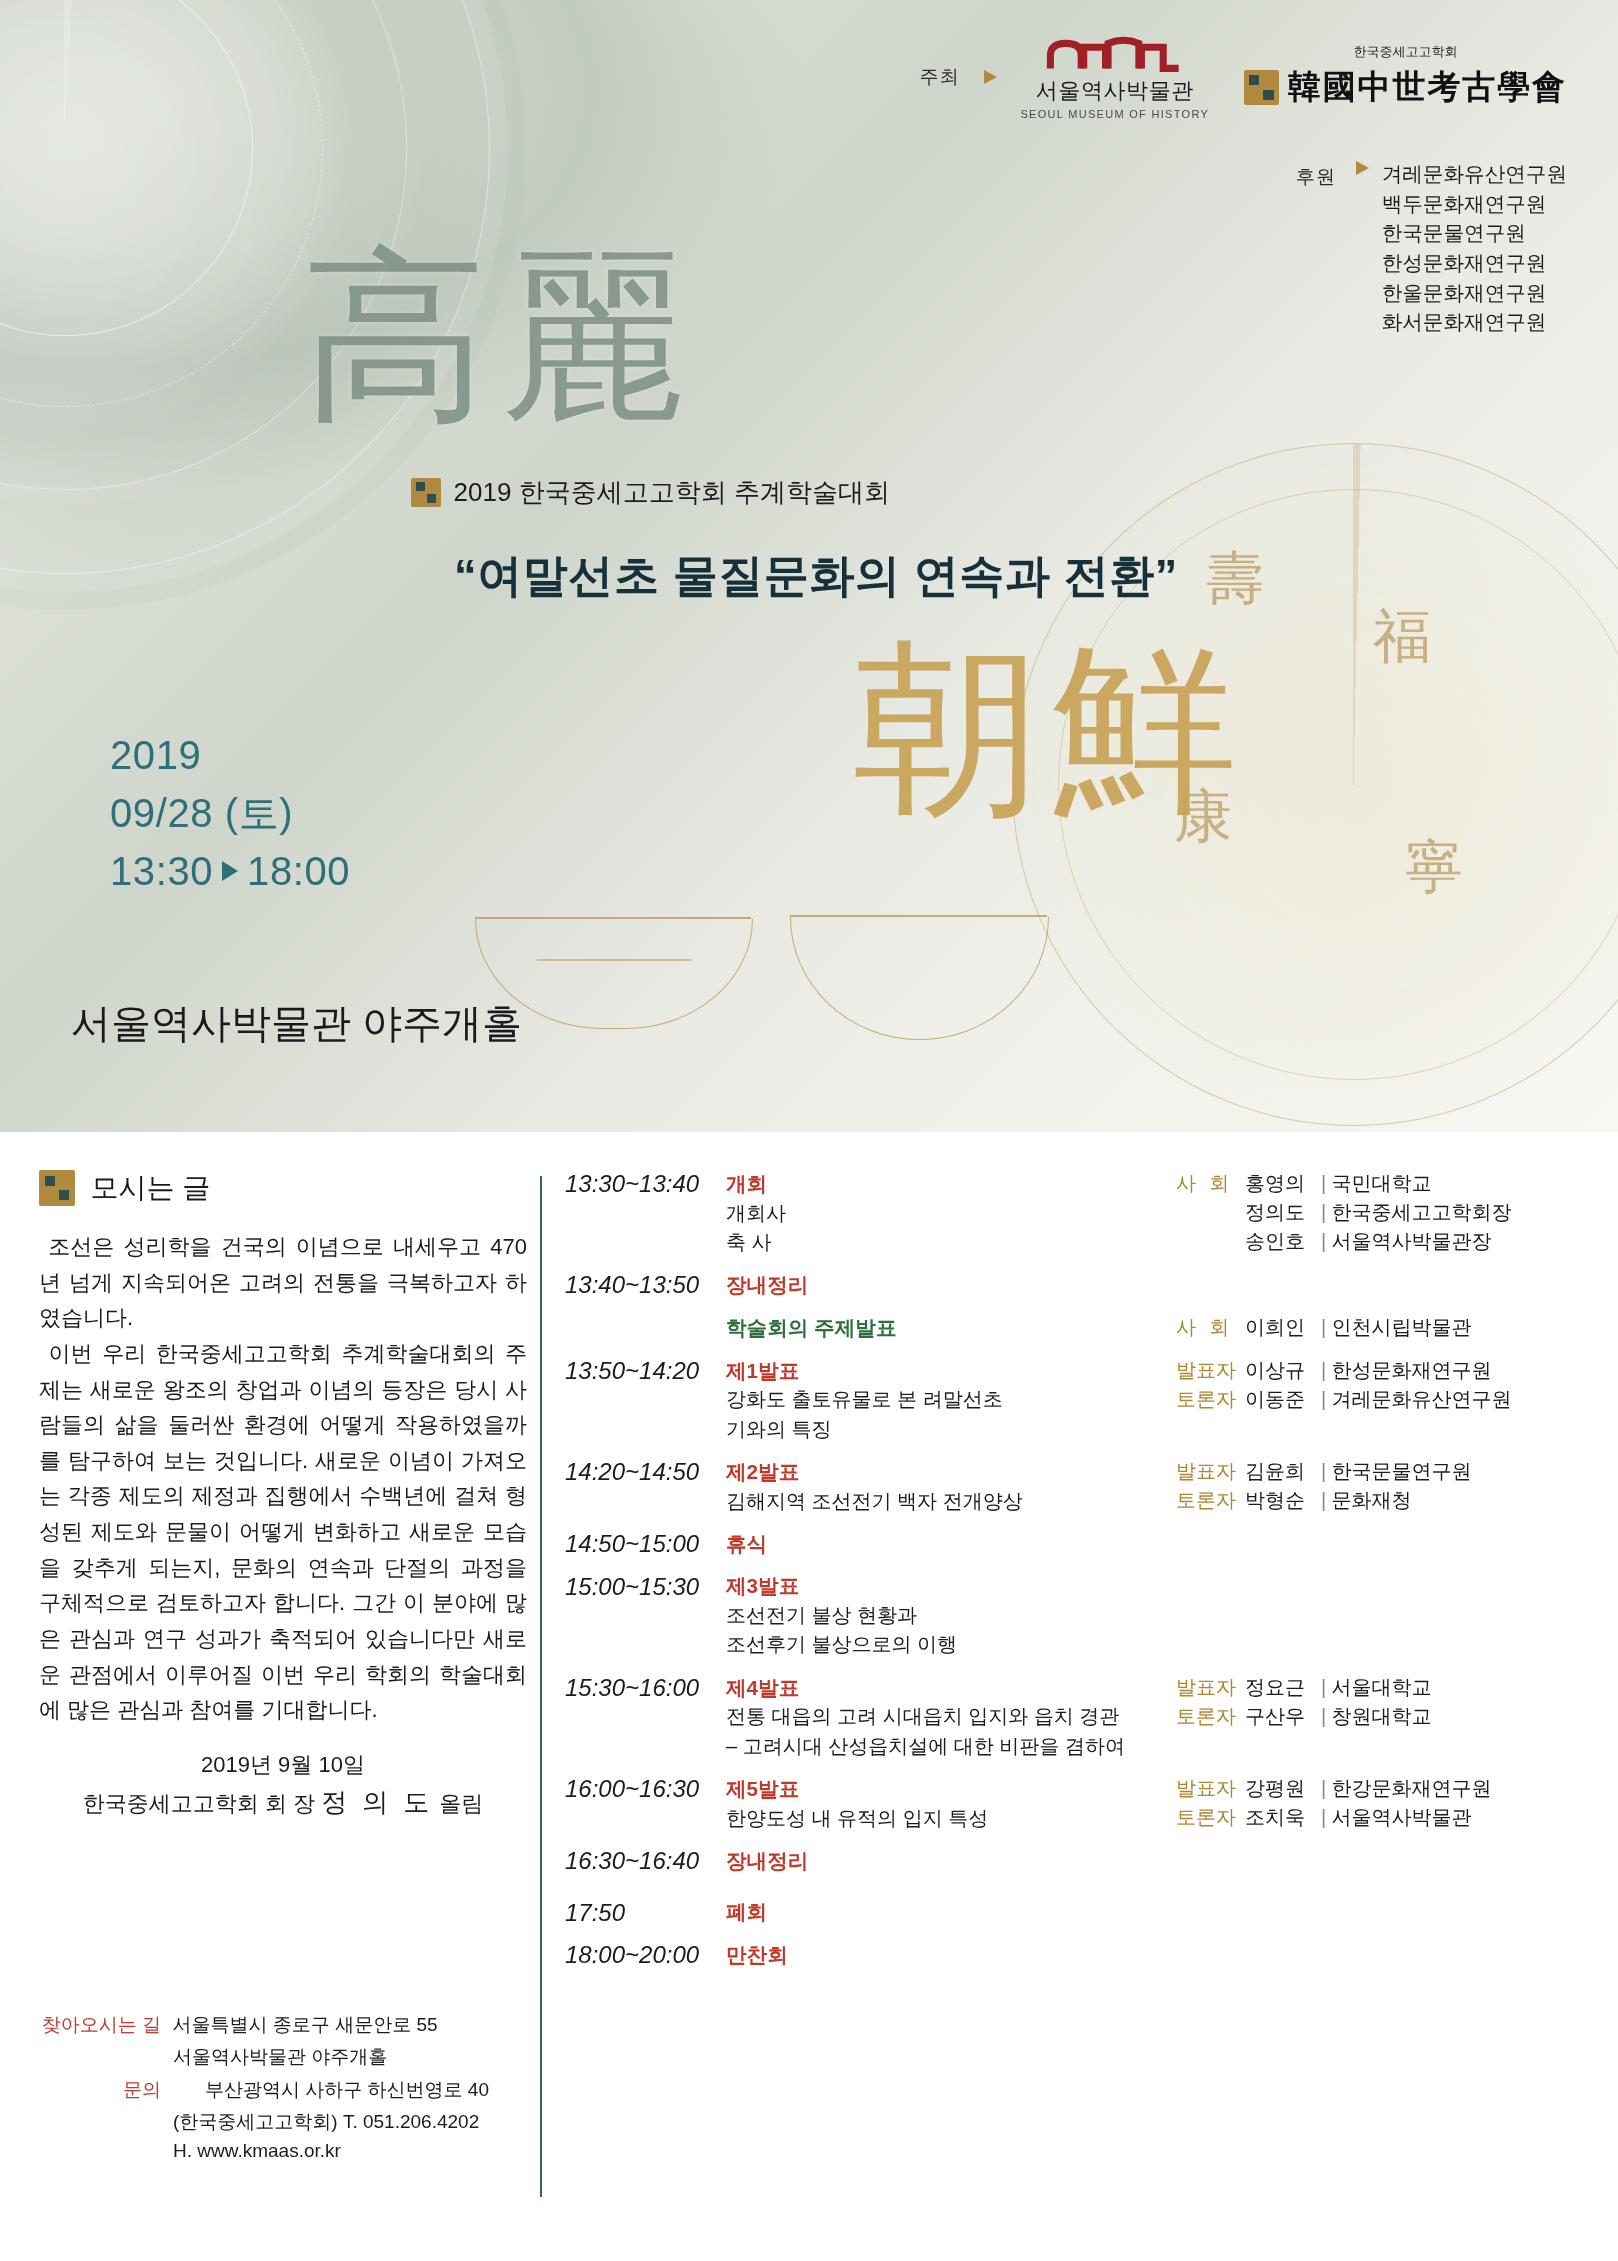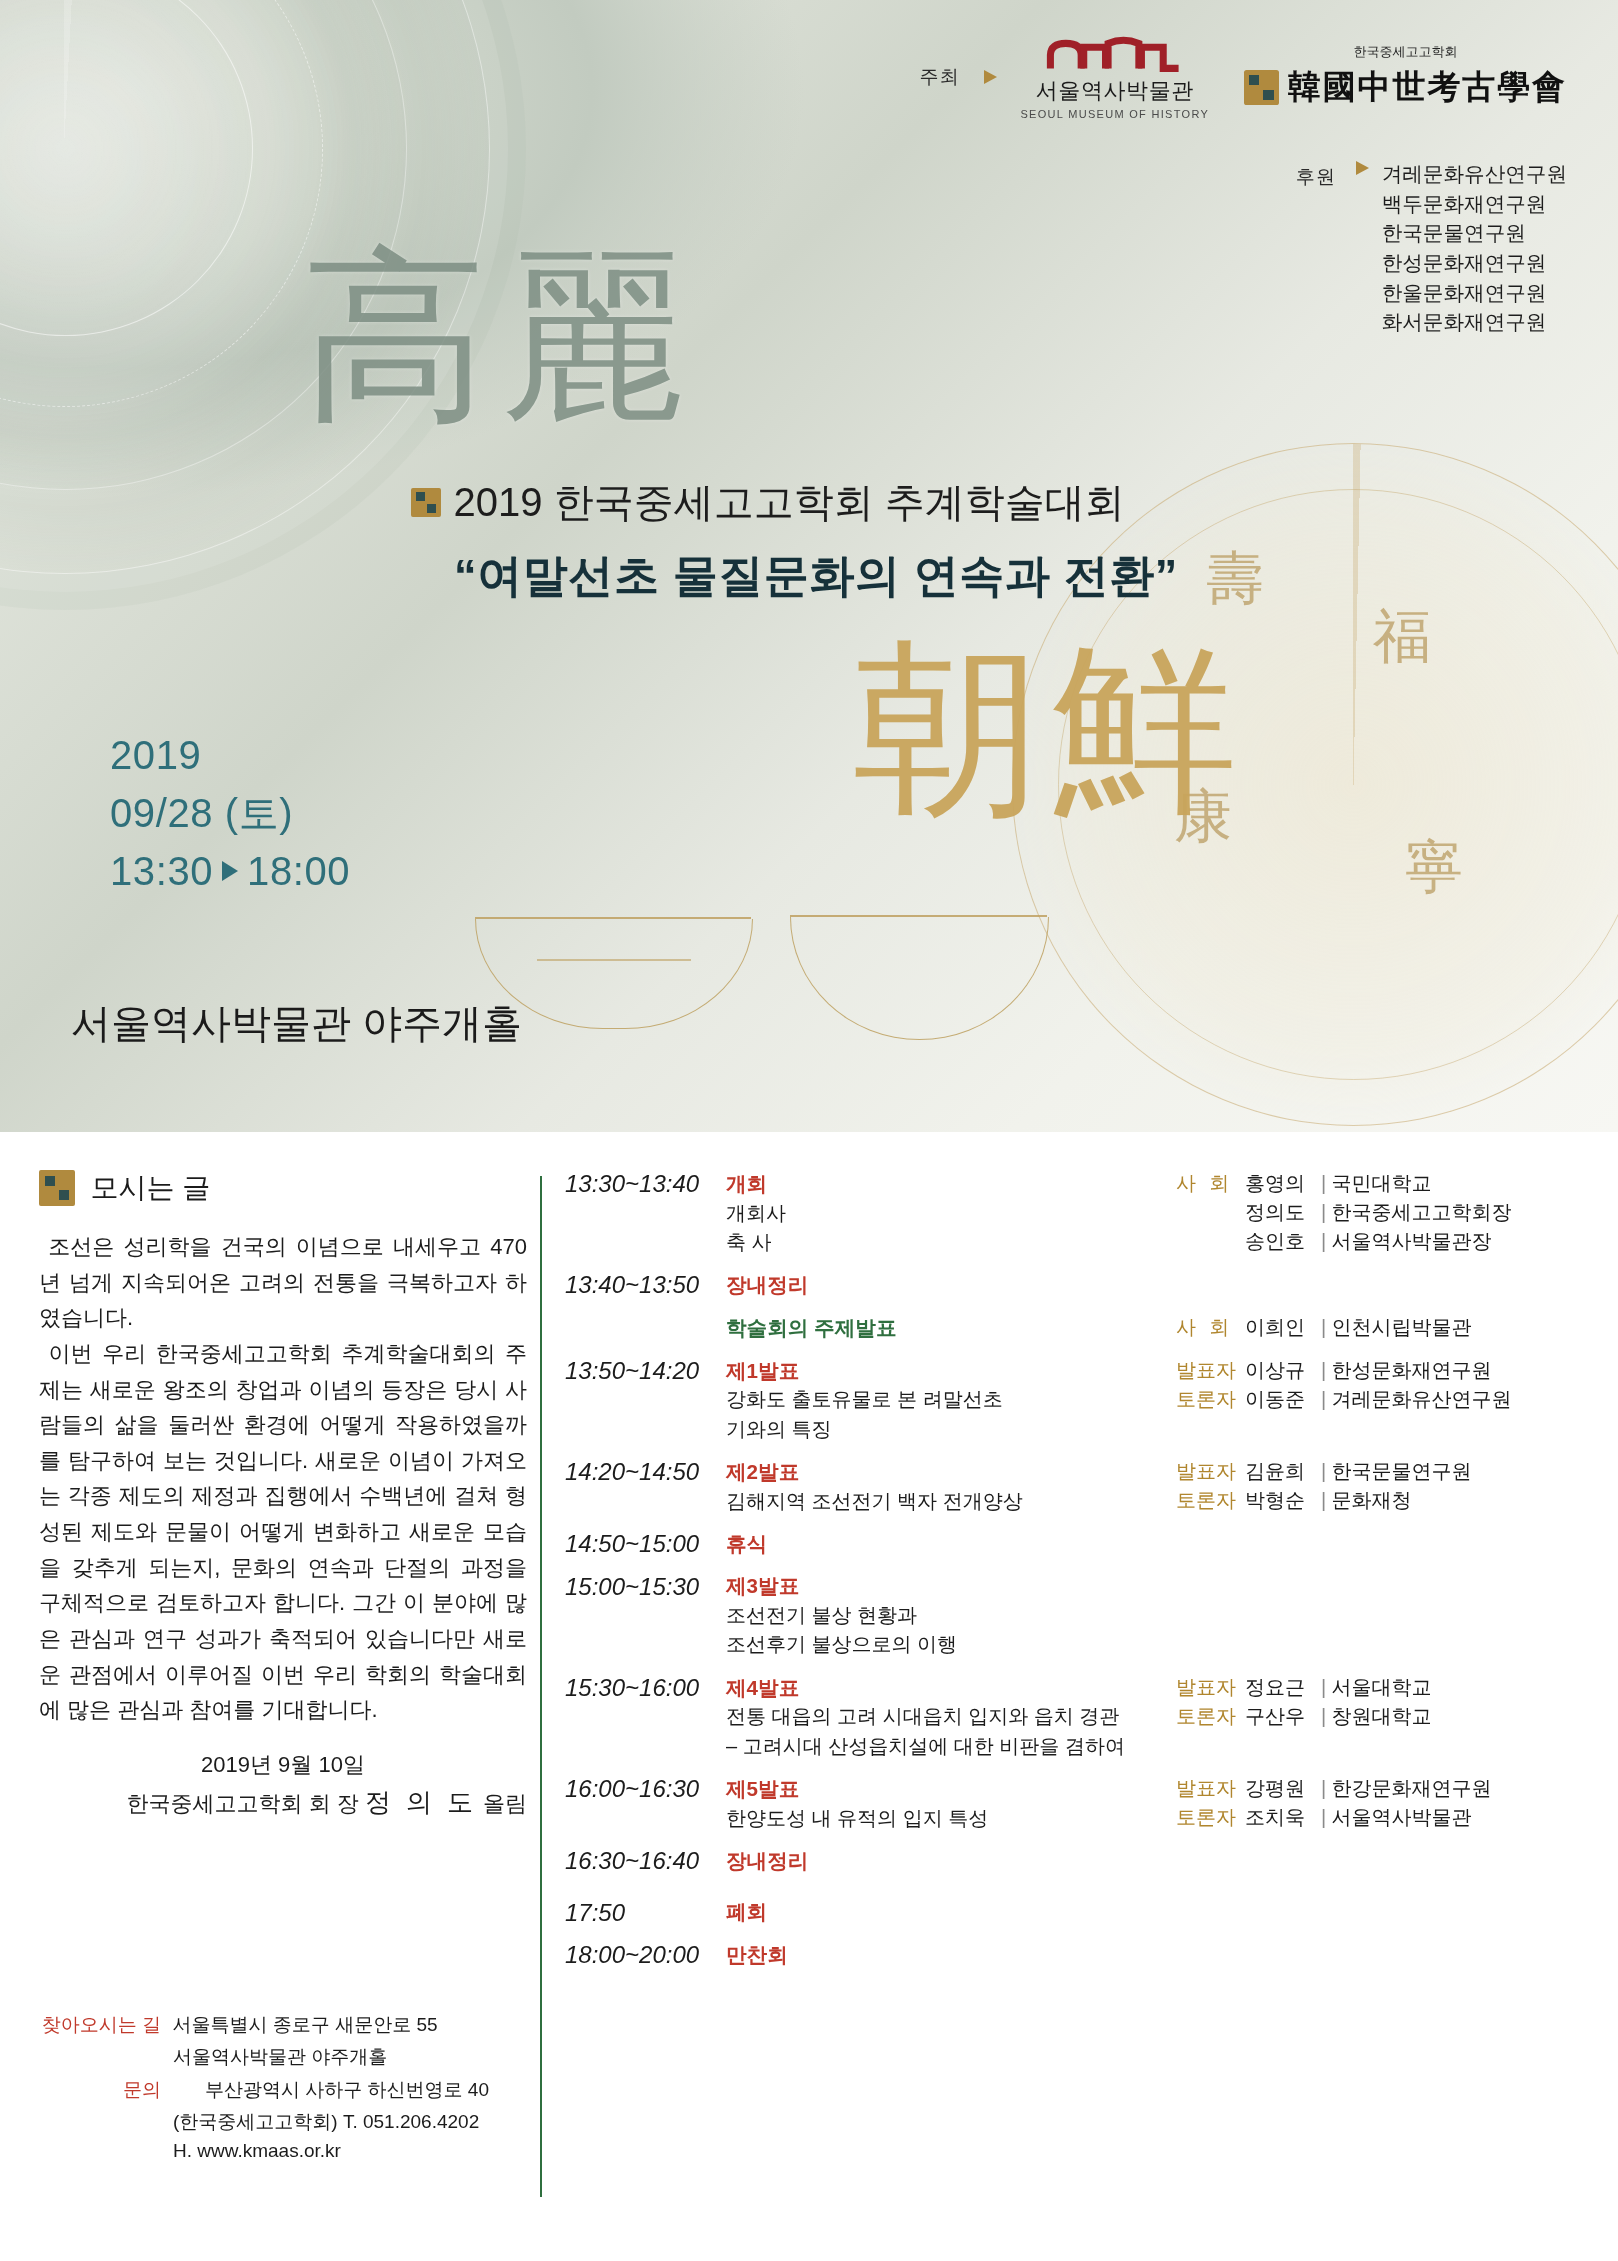--- a/index.html
+++ b/index.html
@@ -101,21 +101,21 @@
 
   .sponsor-block{position:absolute;right:51px;top:161px;display:flex;align-items:flex-start;gap:13px;}
   .sponsor-label{font-size:19px;color:#2a2a2a;padding-top:2.6px;letter-spacing:1.3px;margin-left:25px;}
   .sponsor-list{display:flex;flex-direction:column;gap:3.9px;font-size:20.6px;color:#1d1d1d;line-height:1.25;text-align:left;}
 
   
   .title-line{position:absolute;left:411px;top:475px;display:flex;align-items:center;gap:13px;}
   .title-seal{width:29.6px;height:29.6px;background:#b08a3e;position:relative;border-radius:1.9px;}
   .title-seal:before{content:"";position:absolute;left:4.5px;top:4.5px;width:9px;height:9px;background:#2f4f4f;}
   .title-seal:after{content:"";position:absolute;right:4.5px;bottom:4.5px;width:9px;height:9px;background:#2f4f4f;}
-  .subtitle-sm{font-size:40px;color:#1d1d1d;letter-spacing:0px;text-align:center;}
+  .subtitle-sm{font-size:26px;color:#1d1d1d;letter-spacing:0px;text-align:center;}
   .main-title{
     position:absolute;left:315px;top:546px;width:1002px;text-align:center;
     font-size:45px;color:#16313a;font-weight:bold;letter-spacing:0.6px;
   }
 
   .datetime{position:absolute;left:71px;top:726px;color:#2f6f7a;font-size:40px;line-height:1.45;letter-spacing:0.6px;}
   .datetime .row{display:flex;align-items:center;gap:9px;margin-left:39px;}
   .play{width:0;height:0;border-left:16.7px solid #2f6f7a;border-top:10.3px solid transparent;border-bottom:10.3px solid transparent;}
   .venue{position:absolute;left:71px;top:996px;font-size:40px;color:#1b1b1b;}
 
@@ -124,21 +124,21 @@
   .vrule{position:absolute;left:540px;top:26px;width:1.9px;height:1021px;background:#2f6f3f;}
 
   .left-col{position:absolute;left:39px;top:19px;width:488px;}
   .greet-head{display:flex;align-items:center;gap:15.4px;margin-bottom:22px;}
   .greet-seal{width:36px;height:36px;background:#b08a3e;position:relative;border-radius:1.9px;}
   .greet-seal:before{content:"";position:absolute;left:5.8px;top:5.8px;width:10.3px;height:10.3px;background:#2f4f4f;}
   .greet-seal:after{content:"";position:absolute;right:5.8px;bottom:5.8px;width:10.3px;height:10.3px;background:#2f4f4f;}
   .greet-title{font-size:28px;color:#1b1b1b;}
   .greet-body{font-size:22px;line-height:1.62;color:#1c1c1c;text-align:justify;white-space:pre-wrap;}
   .greet-date{margin-top:22px;text-align:center;font-size:22px;color:#1c1c1c;}
-  .greet-sign{margin-top:5.1px;text-align:right;font-size:22px;color:#1c1c1c;}
+  .greet-sign{margin-top:5.1px;text-align:center;font-size:22px;color:#1c1c1c;}
   .greet-sign .name{font-size:26px;letter-spacing:3.9px;}
 
   .info{position:absolute;left:39px;top:861px;width:501px;font-size:19px;line-height:1.5;}
   .info-row{display:flex;gap:11.6px;margin-bottom:3.9px;}
   .info-key{color:#c0392b;width:122px;text-align:right;flex:none;}
   .info-key.narrow{width:122px;}
   .info-val{color:#1c1c1c;}
   .info-sub{margin-left:134px;color:#1c1c1c;}
 
   

